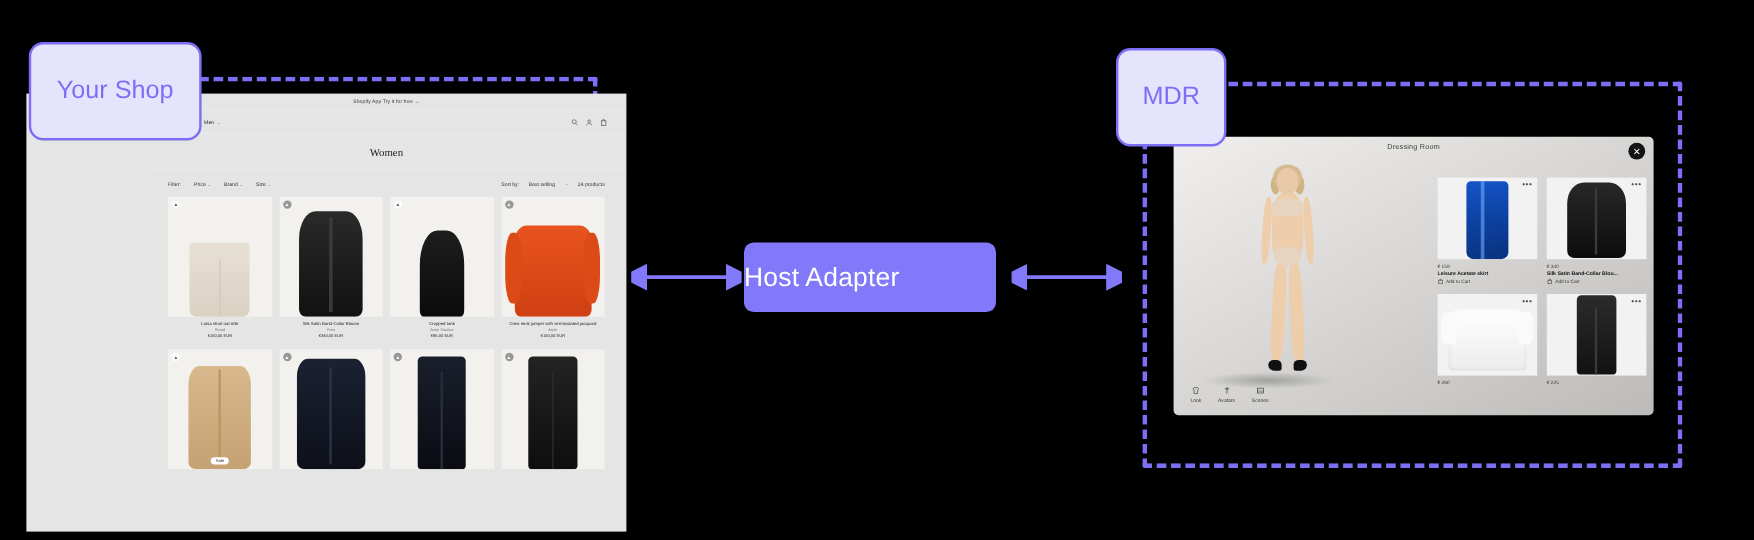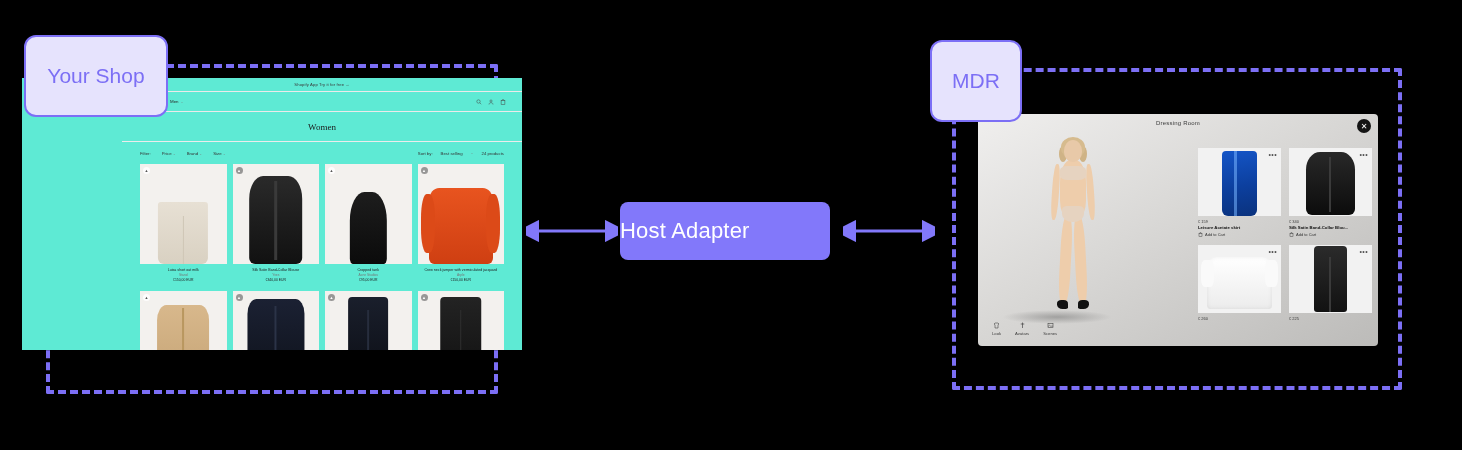--- a/index.html
+++ b/index.html
@@ -46,22 +46,22 @@
     z-index: 30;
   }
   .conn { position: absolute; top: 220px; height: 22px; z-index: 25; }
   #conn-left  { left: 526px; width: 92px; }
   #conn-right { left: 843px; width: 92px; }
   .conn svg { display:block; }
 
   
   #shop-screenshot {
     position: absolute; left: 22px; top: 78px;
-    width: 500px; height: 272px;
-    background: #5eead4;
+    width: 500px; height: 365px;
+    background: #e5e5e5;
     overflow: hidden;
     z-index: 10;
   }
   #shop-inner { position: absolute; left: 100px; top: 0; width: 400px; height: 306px; }
   .announce-bar {
     height: 14px; border-bottom: 1px solid #eceaea;
     display: flex; align-items: center; justify-content: center;
     font-size: 4.2px; color: #3a3a3a; letter-spacing: .1px;
   }
   .shop-nav {

